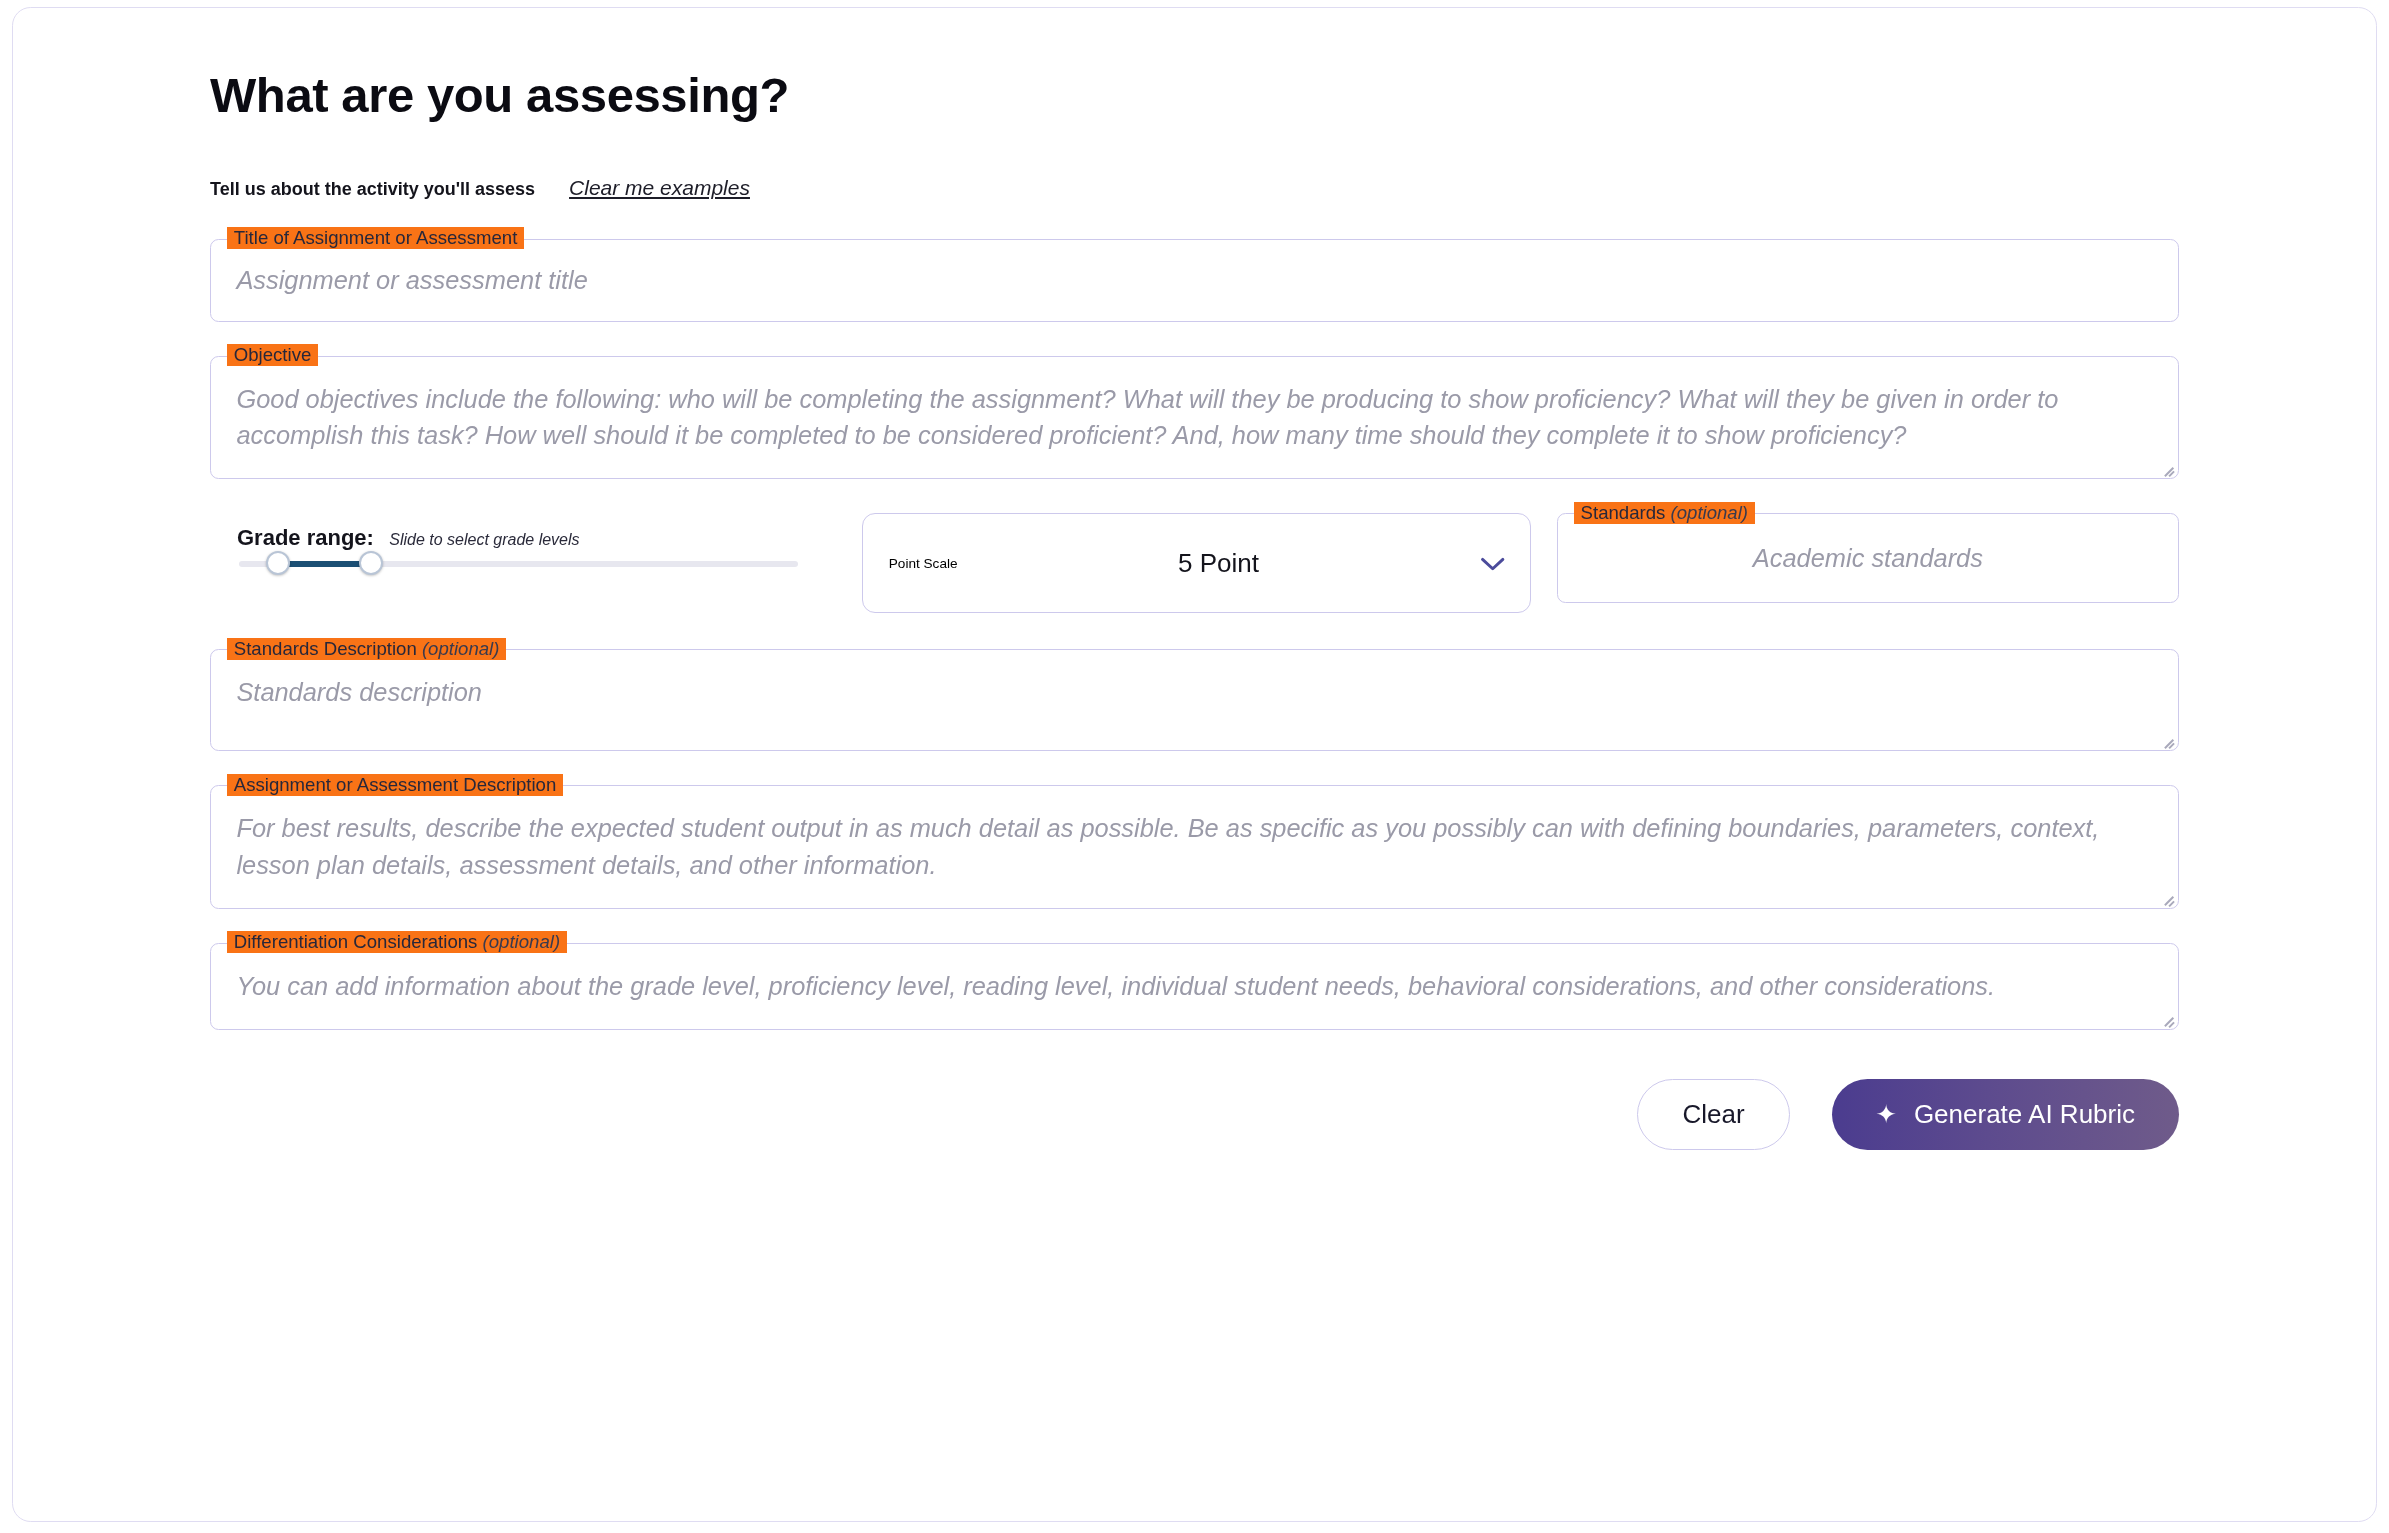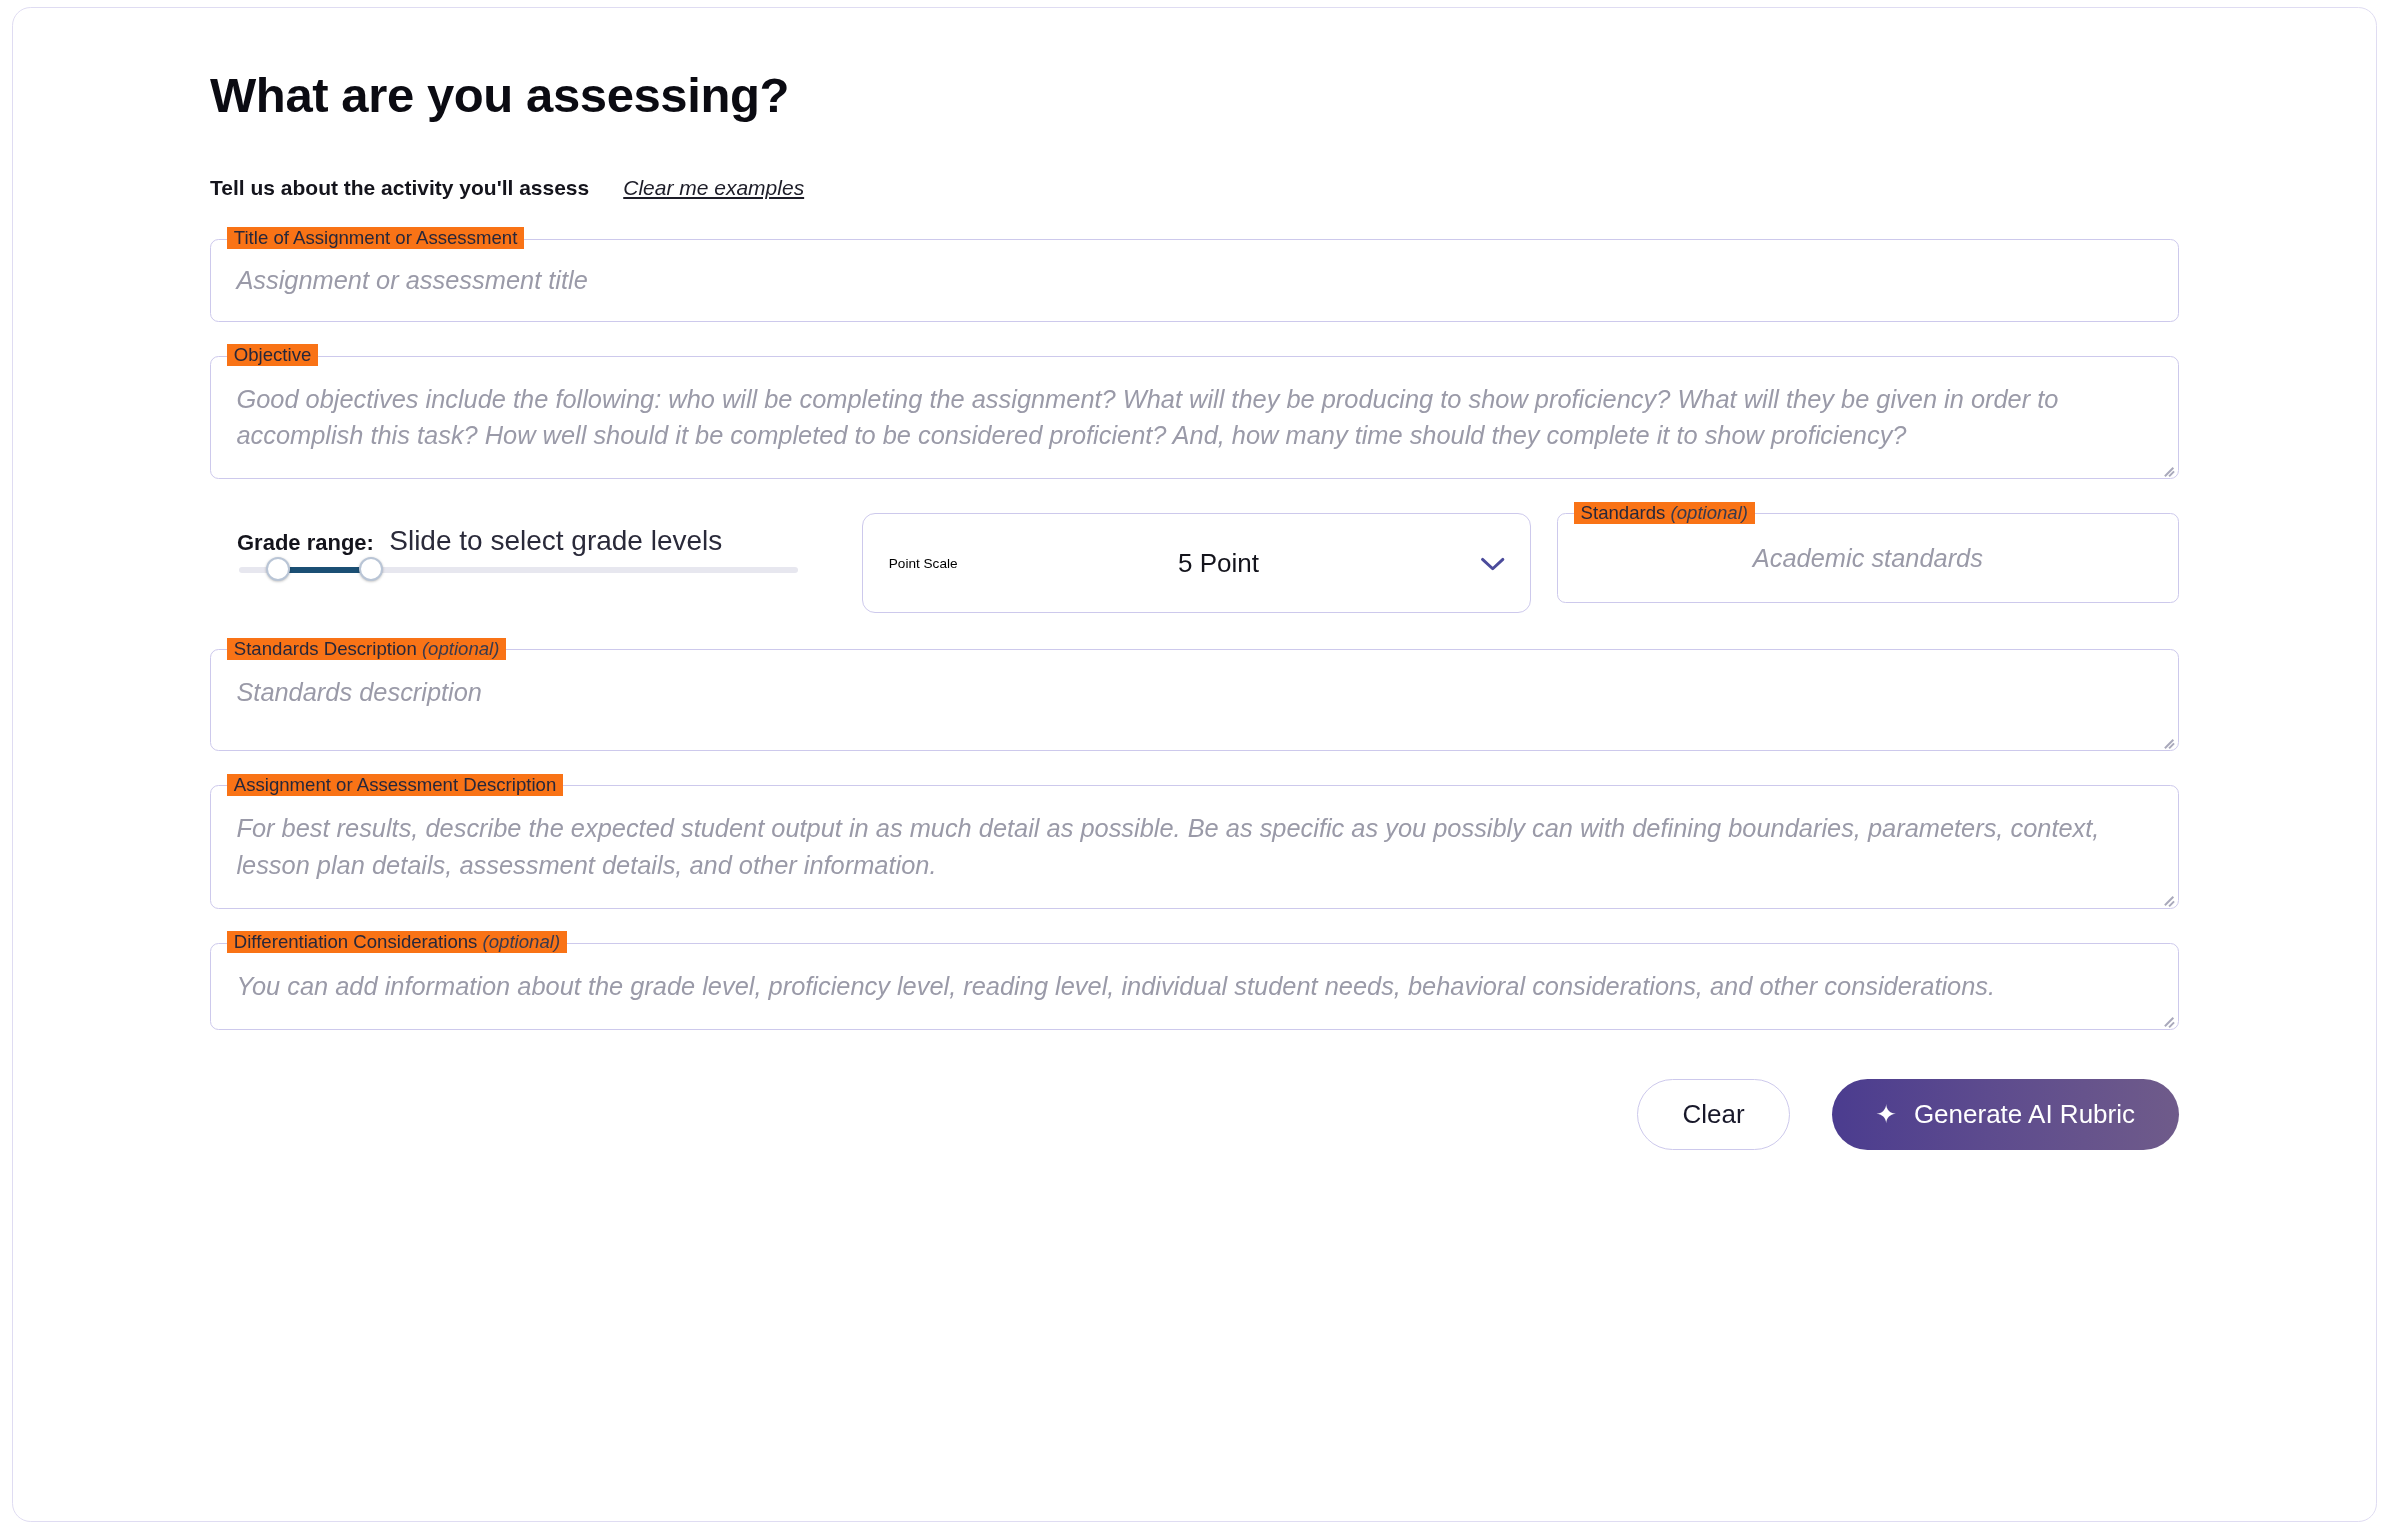--- a/index.html
+++ b/index.html
@@ -35,21 +35,21 @@
     margin: 0 0 53px 0;
     letter-spacing: -0.4px;
   }
   .subhead-row {
     display: flex;
     align-items: baseline;
     gap: 34px;
     margin-bottom: 39px;
   }
   .subhead {
-    font-size: 21px;
+    font-size: 18px;
     font-weight: bold;
     color: #14141c;
   }
   .examples-link {
     font-size: 21px;
     font-style: italic;
     color: #1d1d28;
     text-decoration: underline;
     cursor: pointer;
   }
@@ -109,21 +109,21 @@
     margin-bottom: 36px;
   }
   .grade-col { width: 627px; padding-top: 12px; }
   .grade-head {
     display: flex;
     align-items: baseline;
     gap: 15.3px;
     padding-left: 27px;
   }
   .grade-label { font-size: 22px; font-weight: bold; color: #14141c; }
-  .grade-hint { font-size: 28px; color: #2a2a3a; }
+  .grade-hint { font-size: 16px; font-style: italic; color: #2a2a3a; }
   .slider-wrap {
     position: relative;
     height: 24px;
     margin-left: 29px;
     width: 559px;
   }
   .slider-track {
     position: absolute;
     top: 9.3px;
     left: 0;

